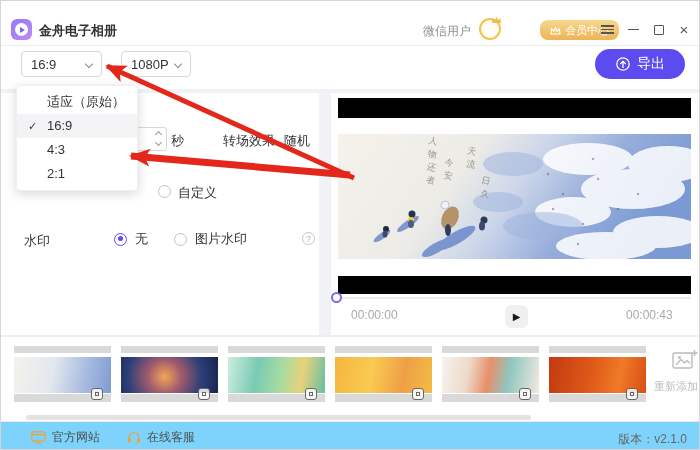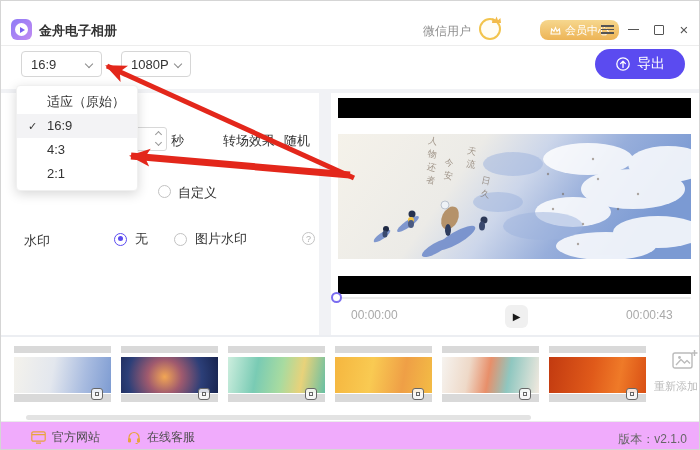--- a/index.html
+++ b/index.html
@@ -84,21 +84,21 @@
   .thumb-bar.bot { top:48px; height:8px; }
   .thumb-img { position:absolute; left:0; top:11px; width:97px; height:36px; }
   .thumb-badge { position:absolute; left:77px; top:42px; width:12px; height:12px; border:1.4px solid #666;
                  border-radius:3px; background:rgba(250,250,250,.85); }
   .thumb-badge span { position:absolute; left:2.6px; top:2.6px; width:4px; height:4px; border:1px solid #666; }
   .readd { position:absolute; left:645px; top:348px; width:52px; height:60px; text-align:right; color:#bbb; }
   .readd .t { font-size:11px; margin-top:4px; }
   .scrollbar { position:absolute; left:25px; top:414px; width:505px; height:5px; border-radius:3px; background:#e3e3e3; }
 
   
-  .footer { position:absolute; left:0; top:420px; width:700px; height:30px; background:#f0abfc; border-top:1px solid #ebebeb; }
+  .footer { position:absolute; left:0; top:420px; width:700px; height:30px; background:#7dd3fc; border-top:1px solid #ebebeb; }
   .f-item { position:absolute; top:7px; display:flex; align-items:center; gap:6px; font-size:12px; color:#4d4d4d; }
   .version { position:absolute; right:14px; top:9px; font-size:12px; color:#666; }
 
   .arrows { position:absolute; left:0; top:0; width:700px; height:450px; z-index:40; pointer-events:none; }
 </style>
 </head>
 <body>
 
 <div class="titlebar">
   <div class="app-icon">

